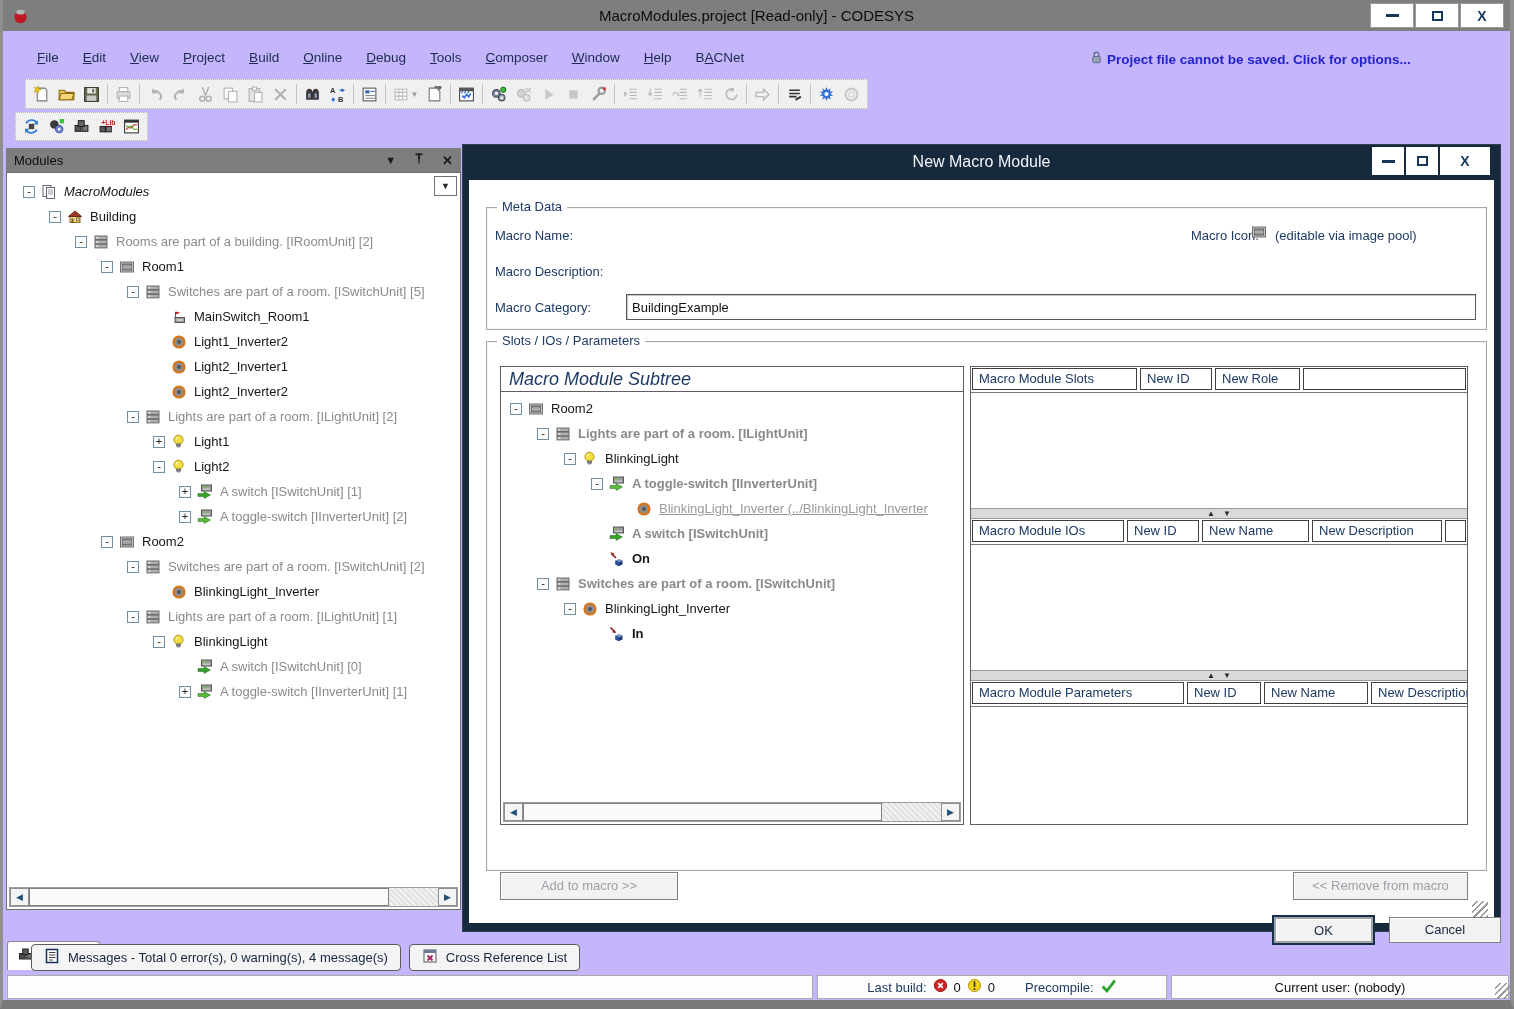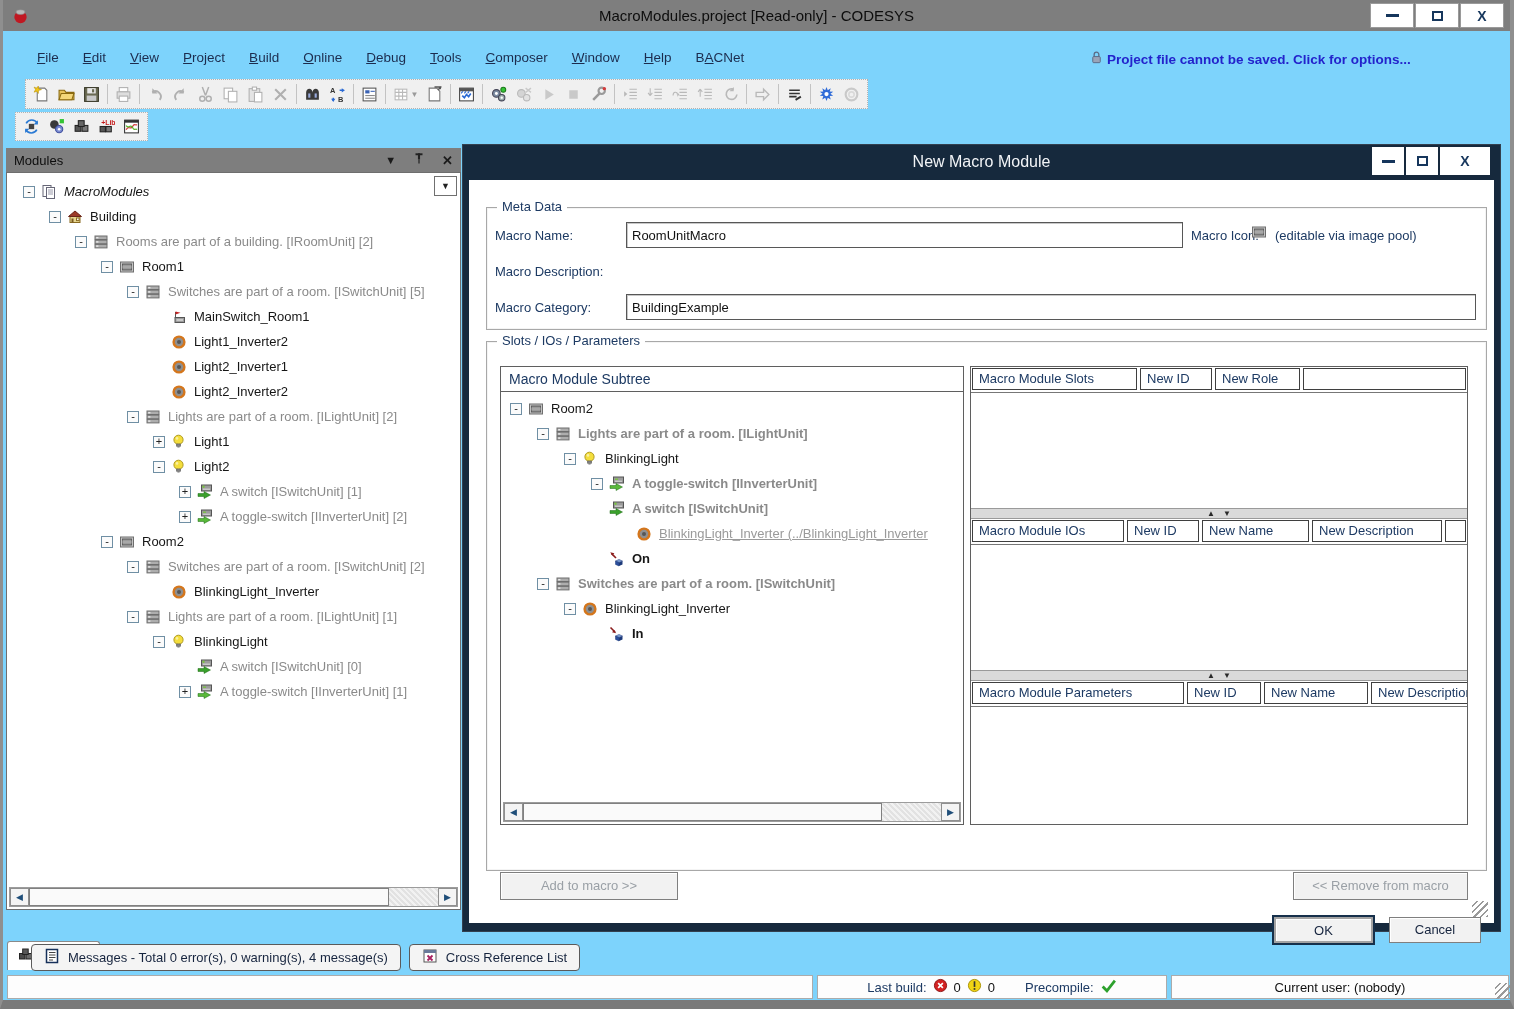--- a/index.html
+++ b/index.html
@@ -1,18 +1,18 @@
 <!DOCTYPE html>
 <html><head>
 <meta charset="utf-8">
 <style>
   * { margin:0; padding:0; box-sizing:border-box; }
   html,body { background:#4a4a4a; }
   body { font-family:"Liberation Sans", sans-serif; font-size:13px; color:#111; }
-  #app { position:relative; width:1514px; height:1009px; background:#7dd3fc; overflow:hidden;
+  #app { position:relative; width:1514px; height:1009px; background:#c4b5fd; overflow:hidden;
          border-left:3px solid #8f8f8f; border-right:4px solid #8f8f8f; border-bottom:9px solid #7a7a7a; }
   .abs { position:absolute; }
   .flex { display:flex; align-items:center; }
 
   
   #titlebar { left:0; top:0; width:100%; height:31px; background:#7e7e7e; }
   #title-text { width:100%; text-align:center; line-height:31px; font-size:15px; color:#0d0d0d; }
   .winbtn { width:44px; height:25px; background:#fff; border:1px solid #9a9a9a; display:flex; align-items:center; justify-content:center; }
   .glyph-min { width:13px; height:3px; background:#16365c; display:inline-block; }
   .glyph-max { width:11px; height:10px; border:2px solid #16365c; display:inline-block; }
@@ -71,21 +71,21 @@
   #dlg-title-text { width:100%; text-align:center; color:#f2f4f7; font-size:16px; line-height:34px; }
   .dlgbtn { height:28px; background:#fff; display:flex; align-items:center; justify-content:center; }
   #dlg-content { position:absolute; left:6px; top:35px; width:1025px; height:743px; background:#fff; }
   .fieldset { position:absolute; border:1px solid #a8a8a8; box-shadow:inset 0 0 0 1px #f4f4f4; }
   .legend { position:absolute; top:-9px; left:10px; background:#fff; padding:0 5px; color:#1d3a63; font-size:13px; }
   .dlg-label { color:#1d3a63; font-size:13px; }
   .tinput { position:absolute; border:1px solid #575757; box-shadow:inset 1px 1px 0 #c8c8c8; background:#fff;
             font-family:"Liberation Sans",sans-serif; font-size:13px; color:#111; padding:0 5px; }
   .panel { position:absolute; background:#fff; border:1px solid #5f5f5f; overflow:hidden; }
   .panel-hd { height:25px; border-bottom:1px solid #5f5f5f; display:flex; align-items:center; padding-left:8px;
-              color:#1d3a63; font-size:14px; background:#fff; }
+              color:#1d3a63; font-size:18px; background:#fff;font-style:italic; }
   .thead { position:absolute; left:0; width:100%; height:26px; display:flex; gap:3px; padding:1px 1px;
            background:#fff; border-bottom:1px solid #777; overflow:hidden; }
   .thcell { flex:none; border:1px solid #3f3f3f; background:#fff; color:#1d3a63; font-size:13px;
             padding:2px 6px; white-space:nowrap; overflow:hidden; height:22px; }
   .splitter { position:absolute; left:0; width:100%; height:11px; background:#dadada; border-top:1px solid #9a9a9a;
               border-bottom:1px solid #9a9a9a; display:flex; align-items:center; justify-content:center; gap:8px; }
   .splitter span { font-size:8px; color:#2a2a2a; line-height:8px; }
   .dlg-button { position:absolute; background:#f2f2f2; border:1px solid #7f7f7f; box-shadow:inset 1px 1px 0 #ffffff;
                 text-align:center; font-size:13px; color:#9aa0a6; }
   .dlg-button.enabled { color:#16243e; }
@@ -803,21 +803,20 @@
           </div>
       </div>
     </div>
 
     <div id="dlg-content">
 
       <div class="fieldset" style="left:17px;top:27px;width:1001px;height:123px;">
         <span class="legend">Meta Data</span>
       </div>
       <span class="abs dlg-label" style="left:26px;top:48px;">Macro Name:</span>
-      <input class="tinput" style="left: 157px; top: 42px; width: 557px; height: 26px;" value="RoomUnitMacro">
       <span class="abs dlg-label" style="left:722px;top:48px;">Macro Icon:</span>
       <span class="abs" style="left:782px;top:44px;"><svg width="16" height="16" viewBox="0 0 16 16">
             <rect x="1.5" y="3" width="13" height="10" fill="#c4c4c4" stroke="#6e6e6e"></rect>
             <rect x="3.5" y="5" width="9" height="6" fill="#8e8e8e" stroke="#5e5e5e"></rect>
             <rect x="3.5" y="6.5" width="9" height="3" fill="#a8a8a8"></rect>
           </svg></span>
       <span class="abs dlg-label" style="left:806px;top:48px;">(editable via image pool)</span>
       <span class="abs dlg-label" style="left:26px;top:84px;">Macro Description:</span>
       <span class="abs dlg-label" style="left:26px;top:120px;">Macro Category:</span>
       <input class="tinput" style="left: 157px; top: 114px; width: 850px; height: 26px;" value="BuildingExample">
@@ -880,42 +879,42 @@
                 <svg width="16" height="16" viewBox="0 0 16 16">
                   <rect x="4.5" y="1" width="10" height="6" fill="#9c9c9c" stroke="#555"></rect>
                   <rect x="6" y="2.5" width="3" height="1.4" fill="#7ac143"></rect>
                   <rect x="6" y="4.6" width="7" height="1.4" fill="#c8c8c8"></rect>
                   <polygon points="1,9.5 7,9.5 7,7.5 13.5,11 7,14.5 7,12.5 1,12.5" fill="#59b83a" stroke="#1d6a14" stroke-width=".5"></polygon>
                 </svg>
               </span>
               <span class="lbl-grayb">A toggle-switch [IInverterUnit]</span>
             </div>
             <div class="tree-row">
+              <span style="flex: 0 0 auto; width: 117px;"></span>
+              <span class="exp-sp"></span>
+              <span class="ticon">
+                <svg width="16" height="16" viewBox="0 0 16 16">
+                  <circle cx="8" cy="8" r="5.4" fill="#8f8f8f" stroke="#d4761c" stroke-width="2.4"></circle>
+                  <circle cx="8" cy="8" r="2" fill="#565656"></circle>
+                </svg>
+              </span>
+              <span class="lbl-link">BlinkingLight_Inverter (../BlinkingLight_Inverter</span>
+            </div>
+            <div class="tree-row">
               <span style="flex: 0 0 auto; width: 90px;"></span>
               <span class="exp-sp"></span>
               <span class="ticon">
                 <svg width="16" height="16" viewBox="0 0 16 16">
                   <rect x="4.5" y="1" width="10" height="6" fill="#9c9c9c" stroke="#555"></rect>
                   <circle cx="6.5" cy="2.8" r="1.2" fill="#7ac143"></circle>
                   <rect x="6" y="4.5" width="7" height="1.5" fill="#c8c8c8"></rect>
                   <polygon points="1,9.5 7,9.5 7,7.5 13.5,11 7,14.5 7,12.5 1,12.5" fill="#3aa02c" stroke="#1d6a14" stroke-width=".5"></polygon>
                 </svg>
               </span>
               <span class="lbl-grayb">A switch [ISwitchUnit]</span>
-            </div>
-            <div class="tree-row">
-              <span style="flex: 0 0 auto; width: 117px;"></span>
-              <span class="exp-sp"></span>
-              <span class="ticon">
-                <svg width="16" height="16" viewBox="0 0 16 16">
-                  <circle cx="8" cy="8" r="5.4" fill="#8f8f8f" stroke="#d4761c" stroke-width="2.4"></circle>
-                  <circle cx="8" cy="8" r="2" fill="#565656"></circle>
-                </svg>
-              </span>
-              <span class="lbl-link">BlinkingLight_Inverter (../BlinkingLight_Inverter</span>
             </div>
             <div class="tree-row">
               <span style="flex: 0 0 auto; width: 90px;"></span>
               <span class="exp-sp"></span>
               <span class="ticon">
                 <svg width="16" height="16" viewBox="0 0 16 16">
                   <path d="M7 7L2.6 2.6" stroke="#8b1c1c" stroke-width="1.6"></path>
                   <path d="M1.2 1.2l4.2 1-2.2 2.2z" fill="#8b1c1c"></path>
                   <polygon points="6.5,10 10,8.4 13.5,10 10,11.6" fill="#7a9ed4" stroke="#2b3f7e" stroke-width=".5"></polygon>
                   <polygon points="6.5,10 10,11.6 10,15 6.5,13.4" fill="#2b4f9e" stroke="#1d3a7a" stroke-width=".5"></polygon>
@@ -1016,18 +1015,18 @@
           </div>
           <div class="splitter" style="top: 303px;">
             <span>▲</span>
             <span>▼</span>
           </div>
         </div>
 
       <div class="dlg-button" style="left:31px;top:692px;width:178px;height:28px;line-height:26px;">Add to macro &gt;&gt;</div>
       <div class="dlg-button" style="left:824px;top:692px;width:175px;height:28px;line-height:26px;">&lt;&lt; Remove from macro</div>
       <div class="dlg-button enabled focused" style="left:805px;top:737px;width:99px;height:26px;line-height:24px;">OK</div>
-      <div class="dlg-button enabled" style="left:920px;top:737px;width:92px;height:26px;line-height:24px;">Cancel</div>
+      <div class="dlg-button enabled" style="left:920px;top:737px;width:112px;height:26px;line-height:24px;">Cancel</div>
       <div class="grip" style="right:6px;bottom:6px;"></div>
     </div>
   </div>
 
 </div>
 
 </body></html>

